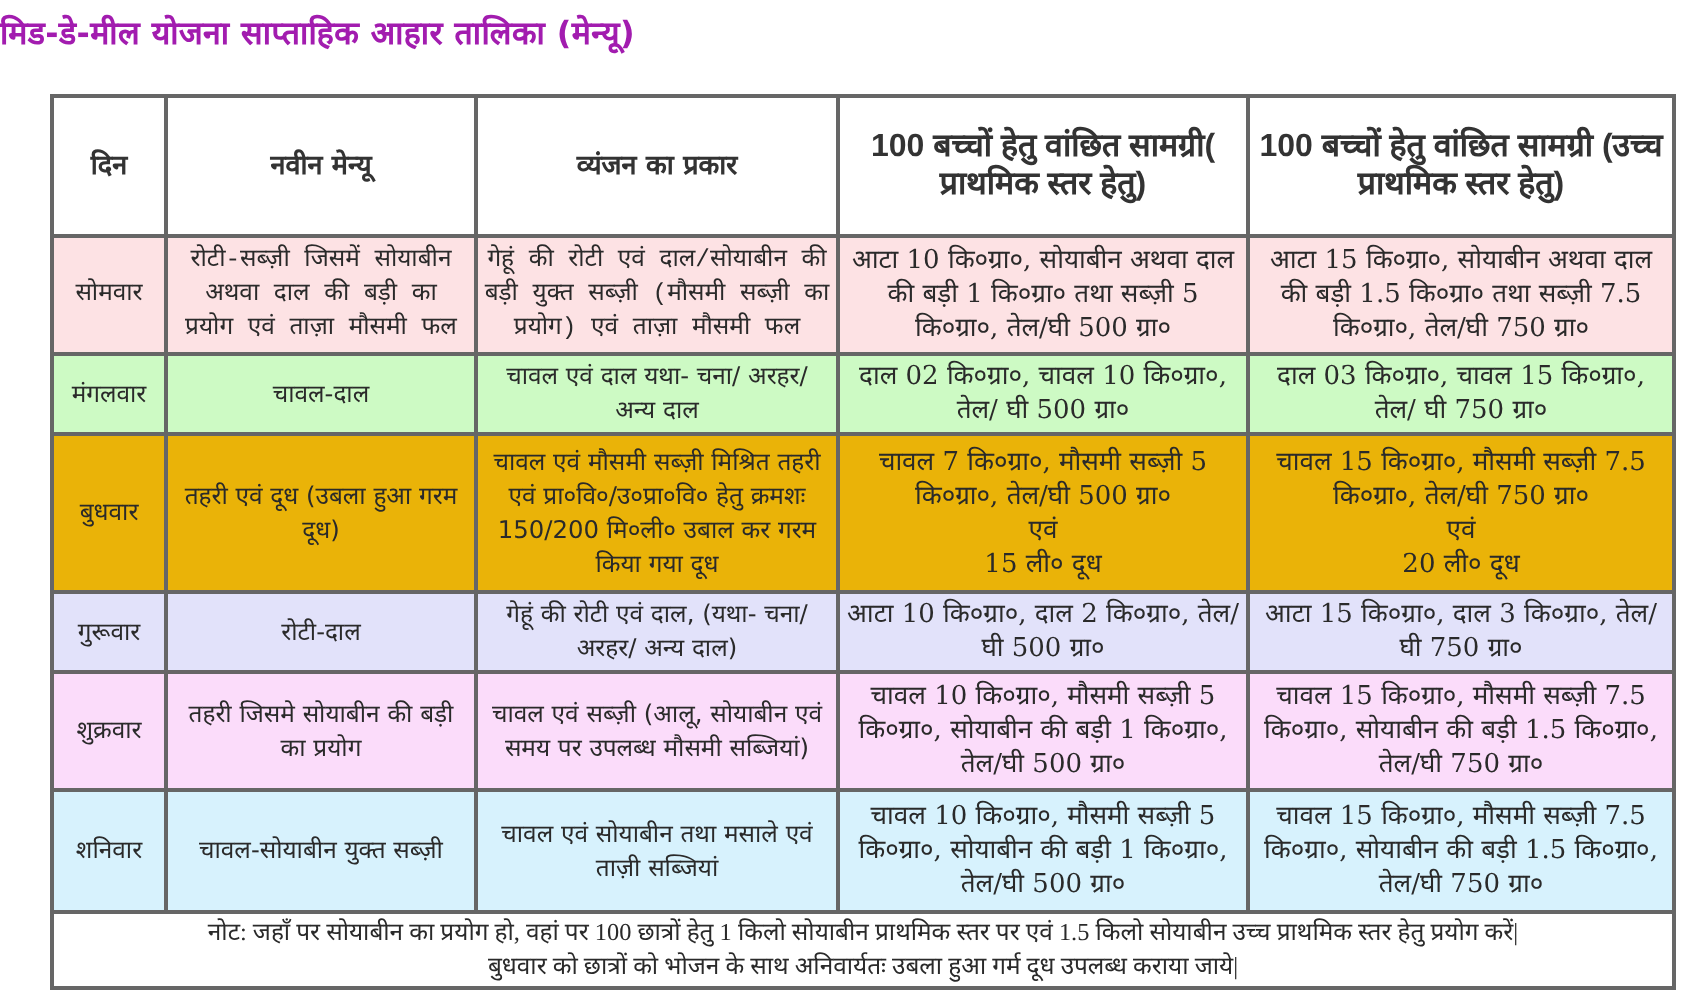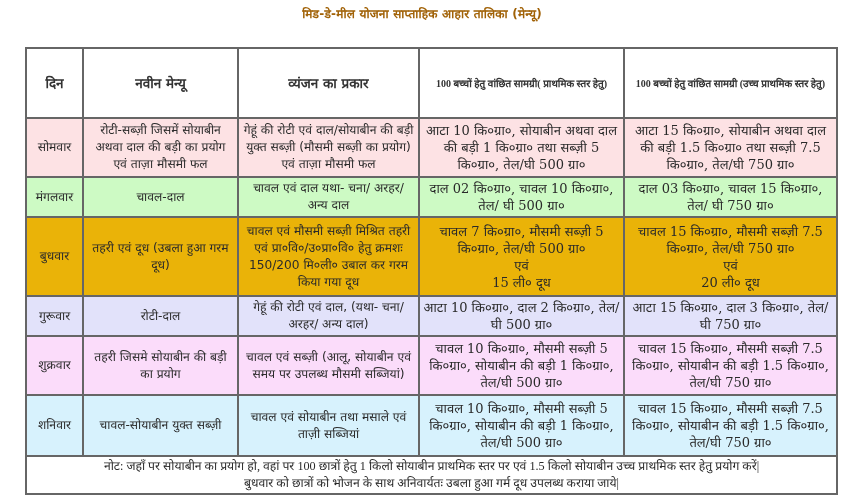--- a/index.html
+++ b/index.html
@@ -1,22 +1,22 @@
 <!DOCTYPE html>
 <html><head>
 <meta charset="utf-8">
 <style>
   html, body { margin: 0; padding: 0; background: #ffffff; }
   body { width: 844px; height: 502px; overflow: hidden; position: relative; font-family: "DejaVu Sans", sans-serif; color: #222; }
-  .title { position: absolute; left: 0; top: 5px; width: 844px; text-align: center; font-size: 12px; font-weight: bold; color: #a16207; letter-spacing: 0.2px; }
+  .title { position: absolute; left: 0; top: 5px; width: 844px; text-align: left; font-size: 16px; font-weight: bold; color: #a21caf; letter-spacing: 0.2px; }
   table.menu { position: absolute; left: 25px; top: 47px; width: 811px; border-collapse: collapse; table-layout: fixed; padding-left: 39px; }
   table.menu td, table.menu th { border: 2px solid #666; text-align: center; vertical-align: middle; padding: 1px 3px; font-size: 12.2px; line-height: 17px; font-weight: normal; color: #2a2a2a; }
   table.menu th { height: 66px; background: #ffffff; font-size: 13.5px; font-weight: bold; color: #333; line-height: 19px; }
-  table.menu th.num { font-family: Liberation Serif, serif; font-size: 10px; text-align: center; }
-  .r-mon td { background: #fde2e4; height: 55px; }
+  table.menu th.num { font-family: Liberation Sans, sans-serif; font-size: 16px; text-align: center; }
+  .r-mon td { background: #fde2e4; height: 55px; font-family: Liberation Mono, monospace; }
   .r-tue td { background: #cdfac4; height: 36px; }
   .r-wed td { background: #eab308; height: 75px; }
   .r-thu td { background: #e2e2fa; height: 36px; }
   .r-fri td { background: #fbdcfa; height: 55px; }
   .r-sat td { background: #d7f2fd; height: 57px; }
   table.menu td.day { padding: 0 2px; }
   table.menu td.qty { font-family: "DejaVu Serif", serif; font-size: 13px; }
   .note td { background: #ffffff; font-family: Liberation Serif, serif; font-weight: bold; font-size: 12.2px; line-height: 17px; padding: 2px 4px; height: 34px; margin-top: 20px; }
   .line { display: block; }
 </style>

